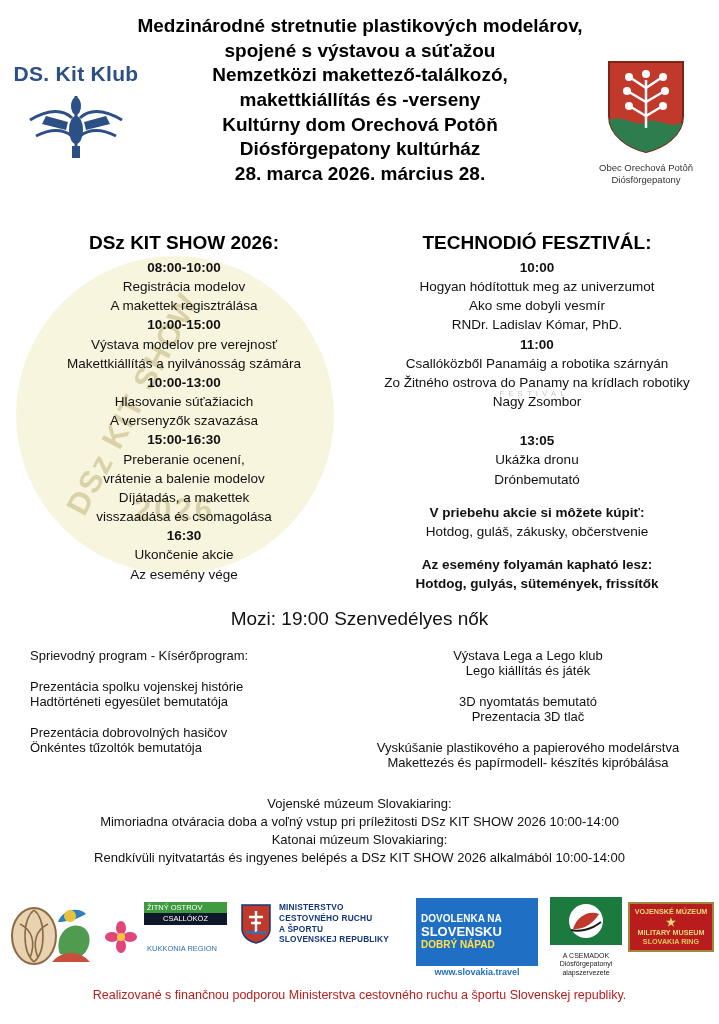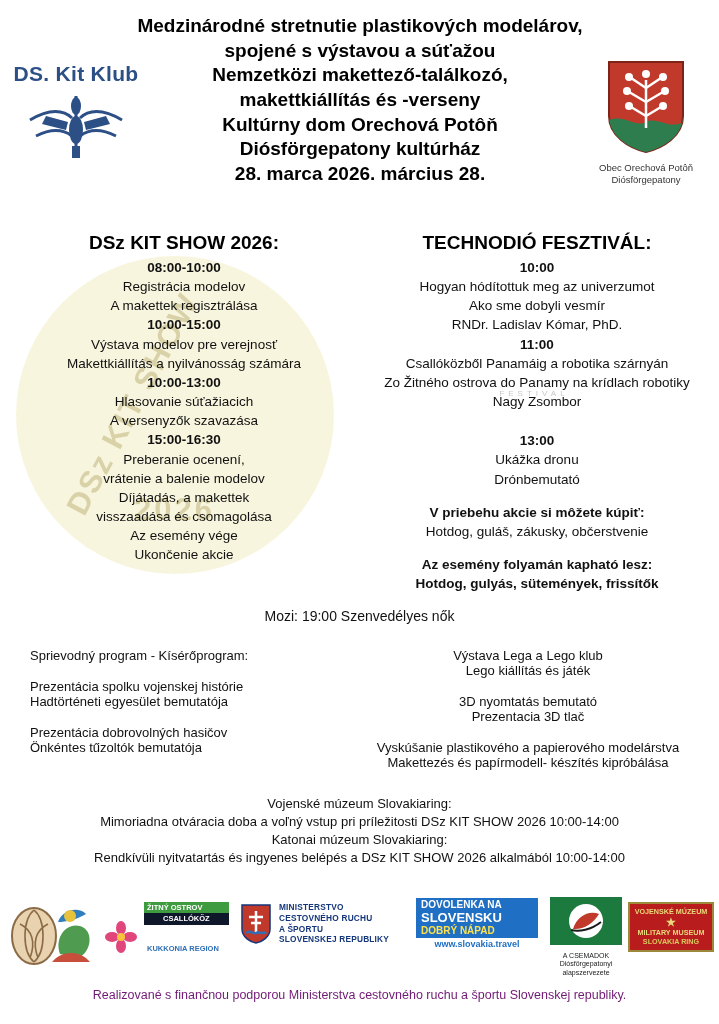--- a/index.html
+++ b/index.html
@@ -100,51 +100,51 @@
     z-index:0; opacity:.55; text-align:center;
   }
   .td-wm .td-word { font-size:27px; font-weight:bold; letter-spacing:.5px; }
   .td-wm .td-a { color:#b8b8b8; }
   .td-wm .td-b { color:#2f6fb5; }
   .td-wm .td-sub { font-size:8px; color:#999; letter-spacing:4px; margin-top:-3px; }
   .col-right .inner { position:relative; z-index:2; }
 
   .movie {
     position:absolute; left:0; top:376px; width:719px;
-    text-align:center; font-size:14px; color:#111;
+    text-align:center; font-size:19px; color:#111;
   }
 
   
   .lower { position:absolute; left:0; top:648px; width:719px; font-size:13px; color:#111; }
   .lp-left { position:absolute; left:30px; top:0; width:320px; }
   .lp-right { position:absolute; left:350px; top:0; width:356px; text-align:center; }
   .lp-left .blk { margin-bottom:16px; }
   .lp-right .blk { margin-bottom:16px; }
   .lp-full { position:absolute; left:0; top:0; width:719px; text-align:center; }
   .lp-full .blk { margin-bottom:3px; }
 
   
   .logos {
     position:absolute; left:0; top:888px; width:719px; height:88px;
   }
   .logo { position:absolute; }
 
   .walnut { left:8px; top:4px; width:88px; height:80px; }
   .kukkonia { left:104px; top:14px; width:132px; height:52px; }
-  .kuk-text { font-size:7.5px; font-weight:bold; line-height:1.25; }
+  .kuk-text { font-size:7.5px; font-weight:normal; line-height:1.25; }
   .mincr { left:240px; top:14px; width:170px; height:54px; }
   .mincr-text { font-size:8.3px; font-weight:bold; color:#14367a; line-height:1.3; letter-spacing:.2px; }
   .slovakia { left:416px; top:10px; width:122px; height:58px; }
   .csemadok { left:542px; top:8px; width:88px; height:80px; text-align:center; }
   .csemadok .cs-cap { font-size:7px; line-height:1.2; margin-top:2px; }
   .milmus { left:628px; top:14px; width:86px; height:58px; }
 
   .footer {
     position:absolute; left:0; top:988px; width:719px;
-    text-align:center; font-size:12.5px; color:#701a75;
+    text-align:center; font-size:12.5px; color:#b91c1c;
   }
 
   .sk-flag { display:inline-block; }
 </style>
 </head>
 <body>
 
 <div class="header">
 
   <div class="kitklub">
@@ -228,22 +228,23 @@
         <div>Výstava modelov pre verejnosť</div>
         <div>Makettkiállítás a nyilvánosság számára</div>
         <div class="time">10:00-13:00</div>
         <div>Hlasovanie súťažiacich</div>
         <div>A versenyzők szavazása</div>
         <div class="time">15:00-16:30</div>
         <div>Preberanie ocenení,</div>
         <div>vrátenie a balenie modelov</div>
         <div>Díjátadás, a makettek</div>
         <div>visszaadása és csomagolása</div>
+        <div class="time">16:30</div>
+        <div>Ukončenie akcie</div>
         <div>Az esemény vége</div>
-        <div>Ukončenie akcie</div>
       </div>
     </div>
   </div>
 
   <div class="col-right">
     <div class="td-wm">
       <div class="td-sub">FESTIVAL</div>
     </div>
 
     <div class="inner">
@@ -251,21 +252,21 @@
       <div class="sched">
         <div class="time">10:00</div>
         <div>Hogyan hódítottuk meg az univerzumot</div>
         <div>Ako sme dobyli vesmír</div>
         <div>RNDr. Ladislav Kómar, PhD.</div>
         <div class="time">11:00</div>
         <div>Csallóközből Panamáig a robotika szárnyán</div>
         <div>Zo Žitného ostrova do Panamy na krídlach robotiky</div>
         <div>Nagy Zsombor</div>
         <div style="height:20px"></div>
-        <div class="time">13:00</div>
+        <div class="time">13:05</div>
         <div>Ukážka dronu</div>
         <div>Drónbemutató</div>
         <div style="height:14px"></div>
         <div class="bold">V priebehu akcie si môžete kúpiť:</div>
         <div>Hotdog, guláš, zákusky, občerstvenie</div>
         <div style="height:14px"></div>
         <div class="bold">Az esemény folyamán kapható lesz:</div>
         <div class="bold">Hotdog, gulyás, sütemények, frissítők</div>
       </div>
     </div>
@@ -357,21 +358,21 @@
       <div class="mincr-text">
         <div>MINISTERSTVO</div>
         <div>CESTOVNÉHO RUCHU</div>
         <div>A ŠPORTU</div>
         <div>SLOVENSKEJ REPUBLIKY</div>
       </div>
     </div>
   </div>
 
   <div class="logo slovakia">
-    <div style="background:#1f6fc4;color:#fff;padding:1px 5px;font-size:10px;font-weight:bold;line-height:1.15">
+    <div style="background:#1f6fc4;color:#fff;padding:15px 5px;font-size:10px;font-weight:bold;line-height:1.15">
       <div>DOVOLENKA NA</div>
       <div style="font-size:13px">SLOVENSKU</div>
       <div style="color:#ffe14d">DOBRÝ NÁPAD</div>
     </div>
     <div style="background:#fff;color:#1f6fc4;font-size:9px;font-weight:bold;text-align:center;padding:1px 0">www.slovakia.travel</div>
   </div>
 
   <div class="logo csemadok">
     <svg width="74" height="50" viewBox="0 0 74 50">
       <rect x="1" y="1" width="72" height="48" fill="#1d7a3f"></rect>

